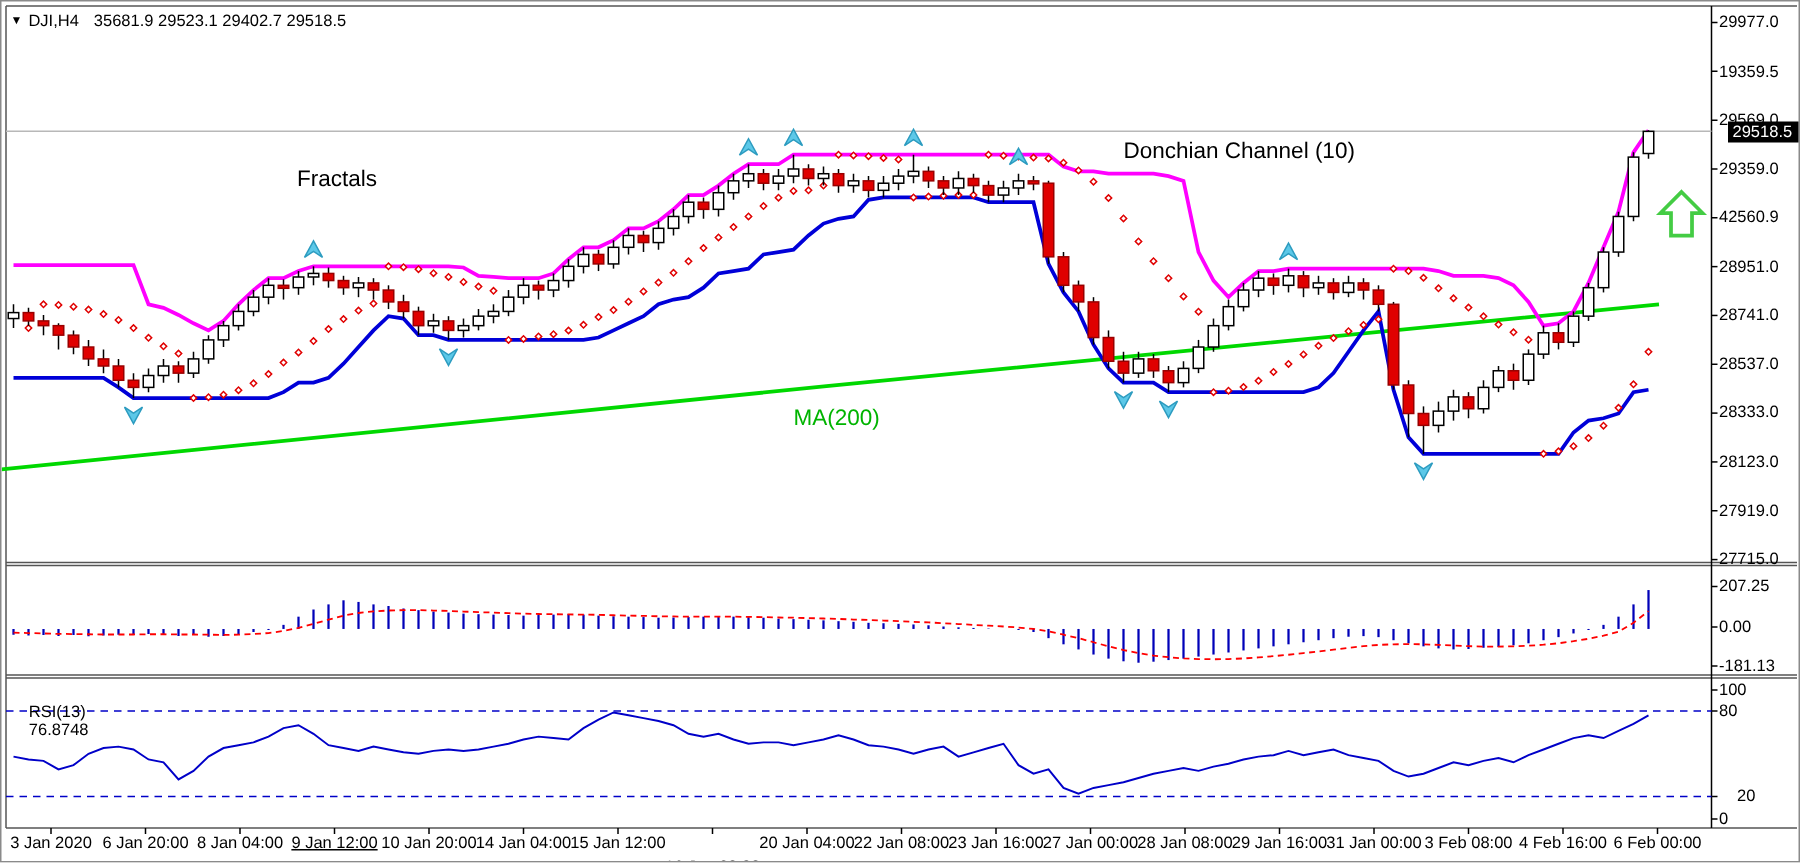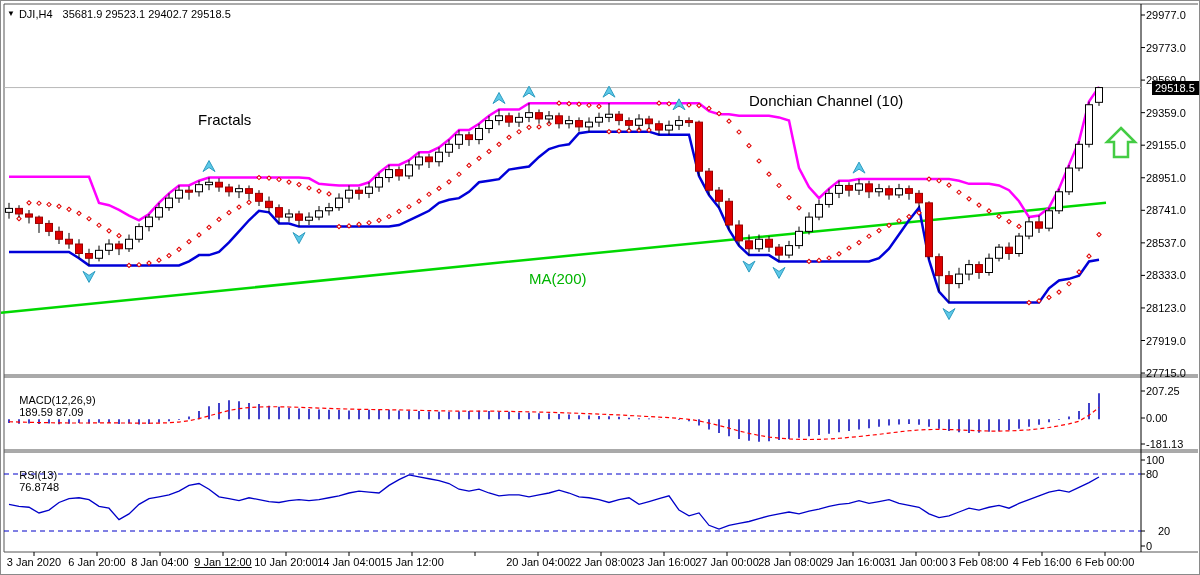--- a/index.html
+++ b/index.html
@@ -559,35 +559,31 @@
   <div class="hdr">
     <span class="tri">▼</span>
     <span>DJI,H4</span>
     <span class="ohlc">35681.9 29523.1 29402.7 29518.5</span>
   </div>
 
   <div class="annot" style="left:197px;top:110px;">Fractals</div>
   <div class="annot" style="left:748px;top:91px;">Donchian Channel (10)</div>
   <div class="annot green" style="left:528px;top:269px;">MA(200)</div>
 
-  <div class="panel-label" style="left:6px;top:381px;">
-    <span>MACD(12,26,9)</span>
-    <span>189.59 87.09</span>
-  </div>
   <div class="panel-label" style="left:6px;top:456px;">
     <span>RSI(13)</span>
     <span>76.8748</span>
   </div>
 
   <div id="price-axis">
       <div class="axis-label" style="top: 14px;">29977.0</div>
-      <div class="axis-label" style="top: 46.55px;">29773.0</div>
+      <div class="axis-label" style="top: 46.55px;">19359.5</div>
       <div class="axis-label" style="top: 79.1px;">29569.0</div>
       <div class="axis-label" style="top: 111.65px;">29359.0</div>
-      <div class="axis-label" style="top: 144.2px;">29155.0</div>
+      <div class="axis-label" style="top: 144.2px;">42560.9</div>
       <div class="axis-label" style="top: 176.75px;">28951.0</div>
       <div class="axis-label" style="top: 209.3px;">28741.0</div>
       <div class="axis-label" style="top: 241.85px;">28537.0</div>
       <div class="axis-label" style="top: 274.4px;">28333.0</div>
       <div class="axis-label" style="top: 306.95px;">28123.0</div>
       <div class="axis-label" style="top: 339.5px;">27919.0</div>
       <div class="axis-label" style="top: 372.05px;">27715.0</div>
     </div>
   <div id="macd-axis">
       <div class="axis-label" style="top: 390px;">207.25</div>

